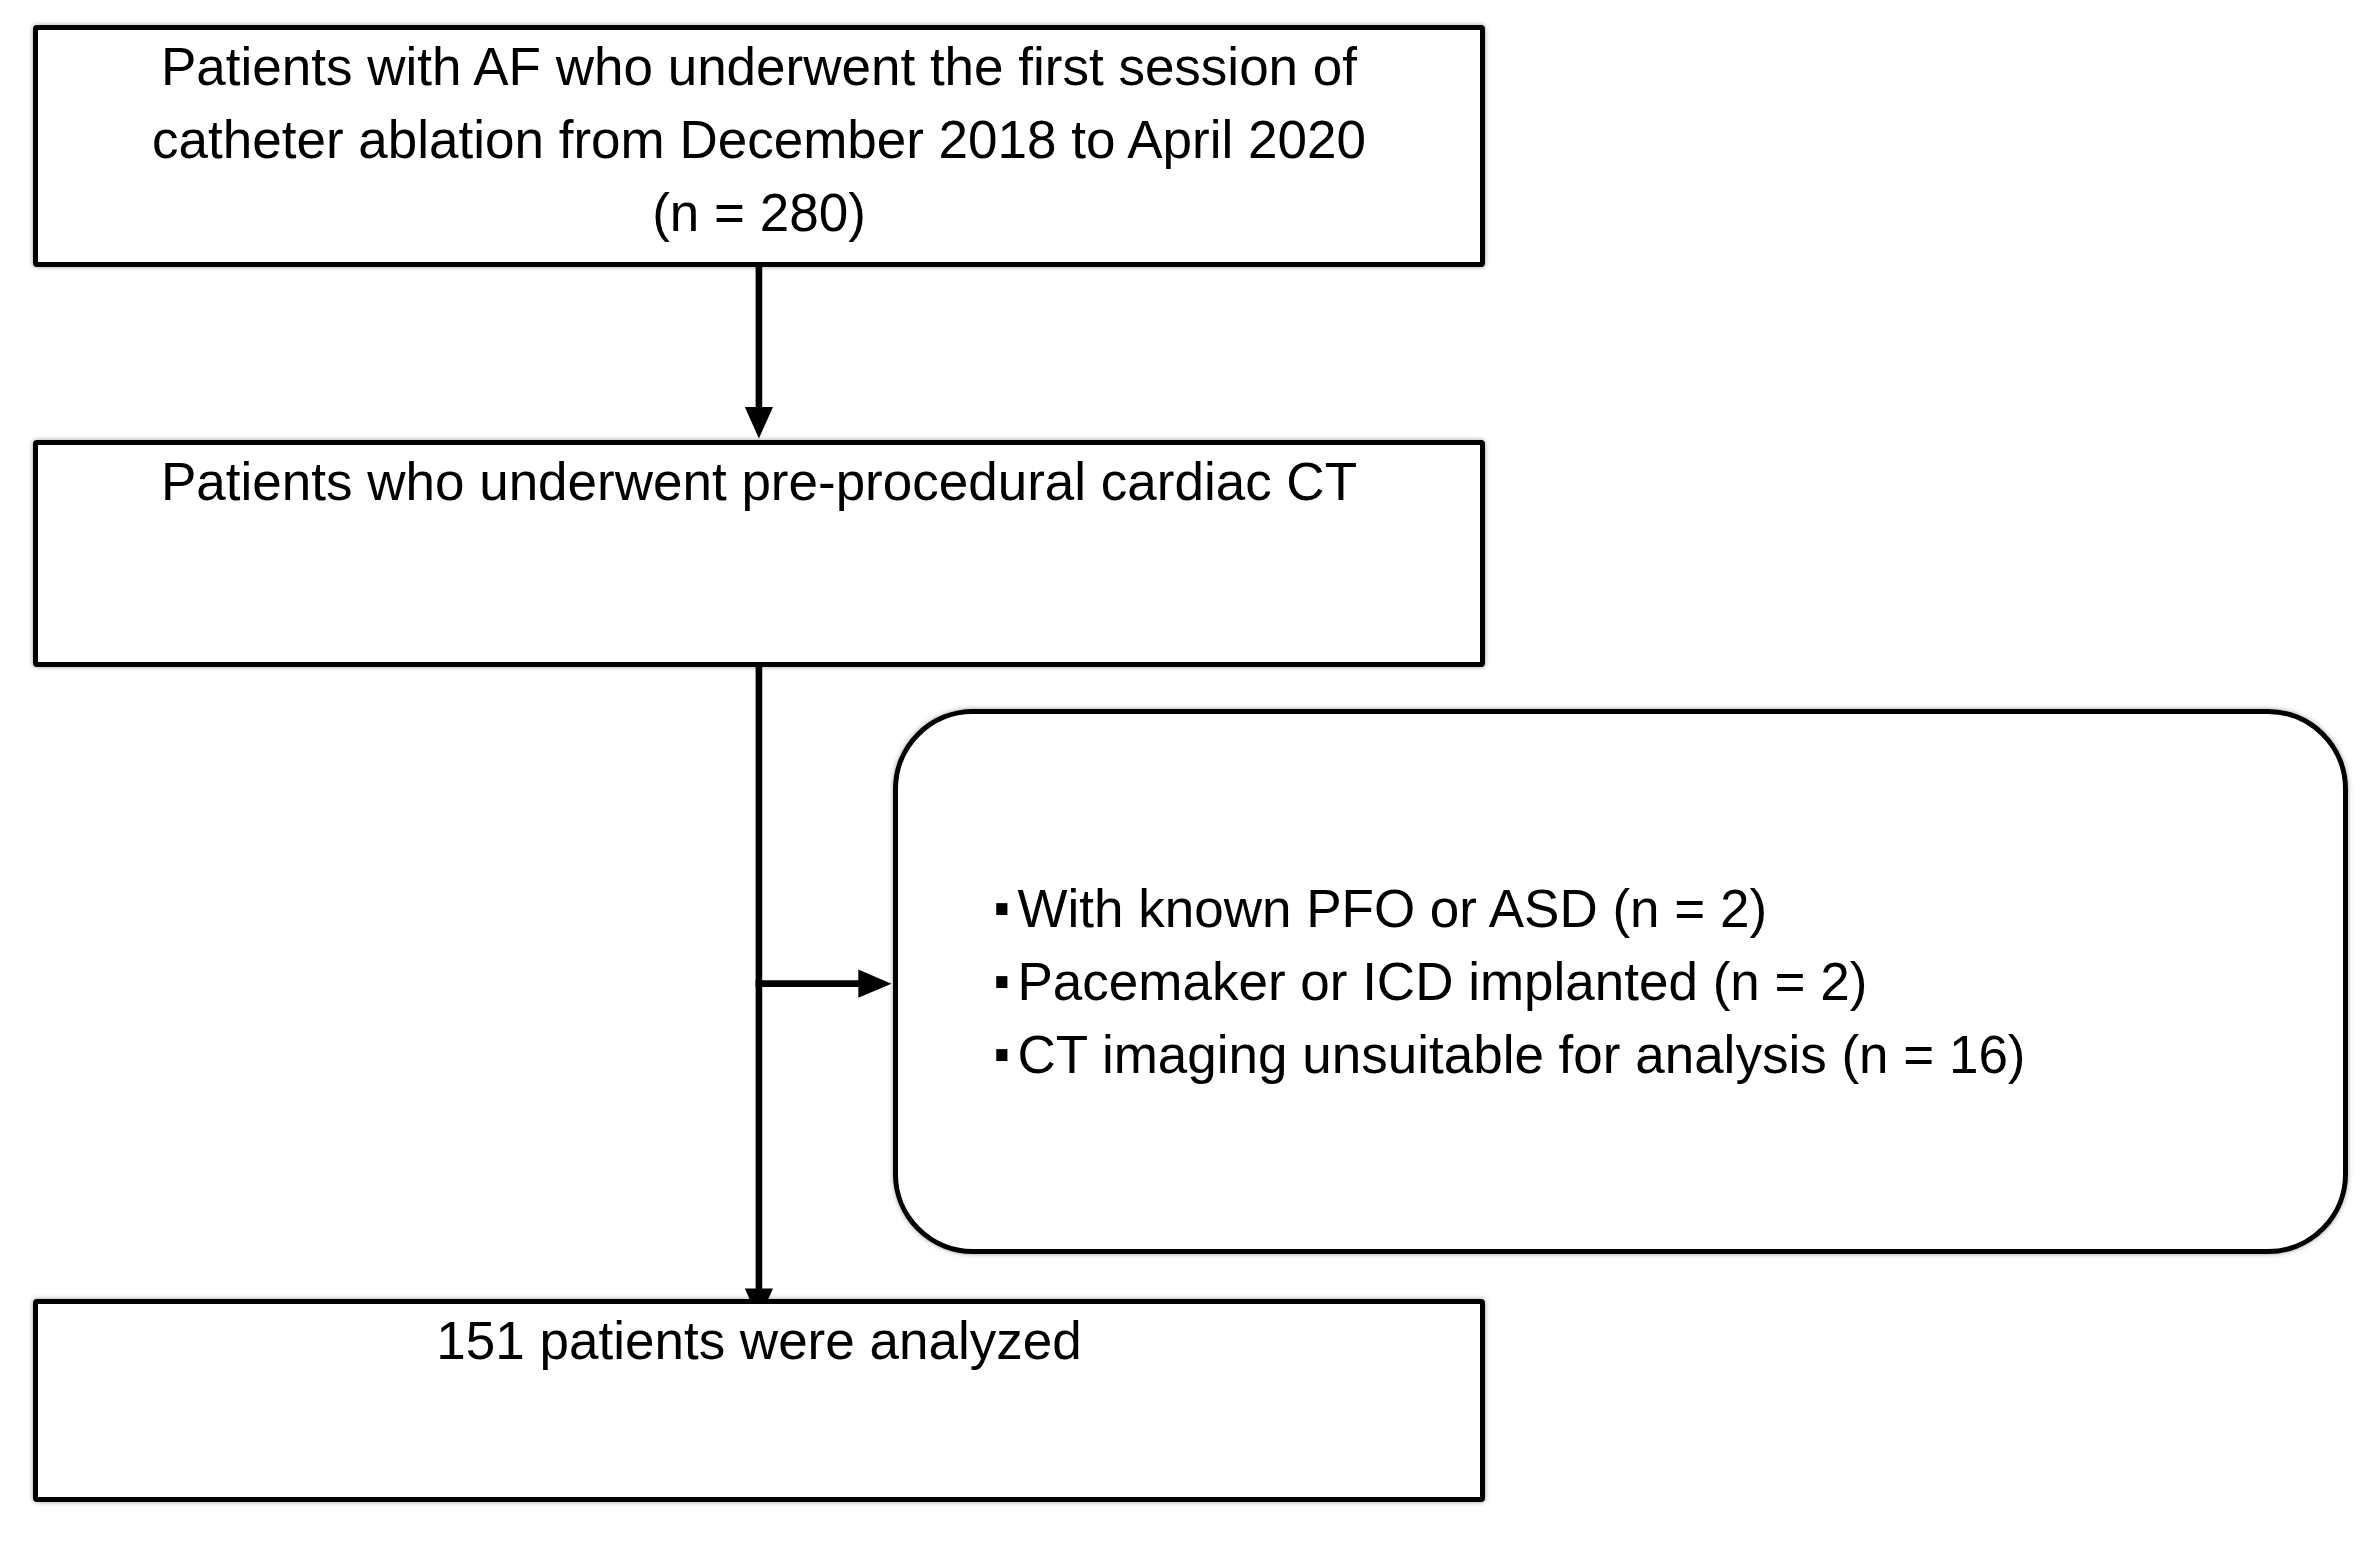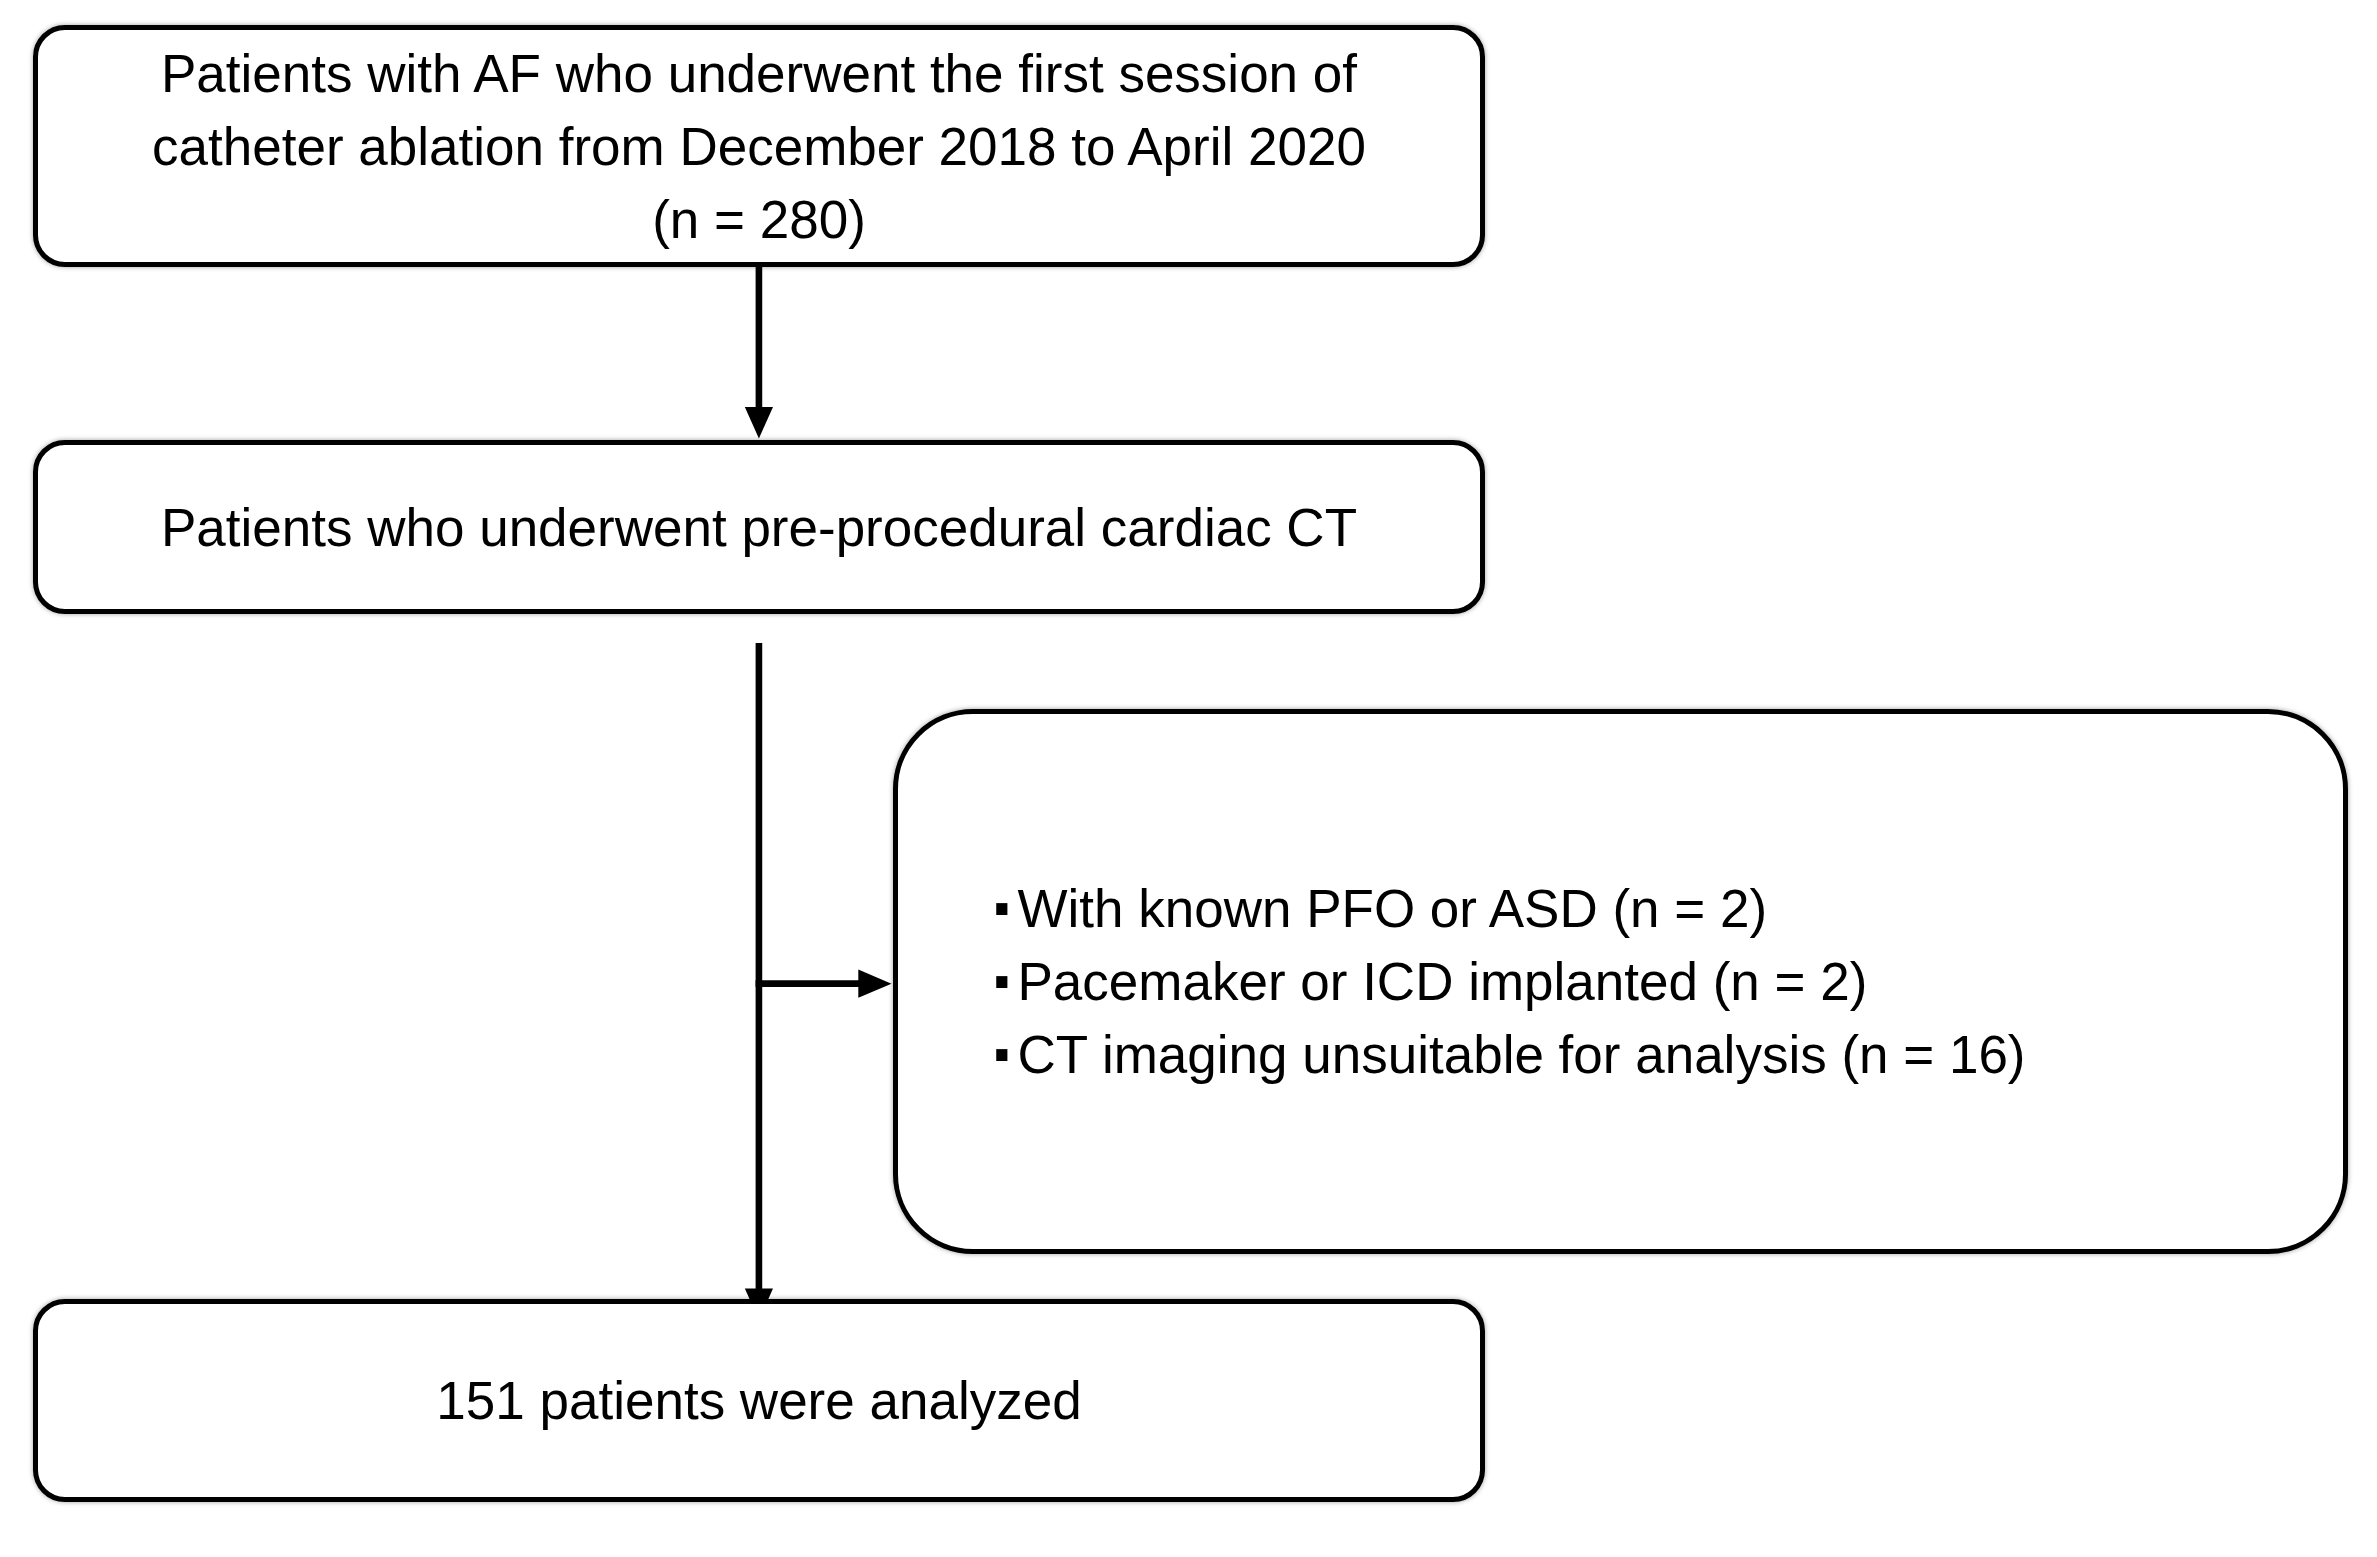--- a/index.html
+++ b/index.html
@@ -20,24 +20,23 @@
     position: absolute;
     box-sizing: border-box;
     background: #ffffff;
     border: 5.8px solid #000000;
     box-shadow: 0 0 5px rgba(0,0,0,0.38);
     font-size: 53px;
     line-height: 73px;
     font-weight: 400;
   }
   .flowbox.centered {
-    border-radius: 32px;
+    border-radius: 4px;
     display: flex;
     flex-direction: column;
-    justify-content: center;
     align-items: center;
     text-align: center;
     padding: 0 33px;
   }
   .flowbox.exclusion {
     border-radius: 80px;
     display: flex;
     flex-direction: column;
     justify-content: center;
     padding: 0 41px 0 60px;
@@ -85,21 +84,21 @@
       <polygon points="1076,1187 1036,1170 1036,1204" fill="#000000"></polygon>
     </g>
   </svg>
 
   <div class="flowbox centered" style="left:33px; top:25px; width:1452px; height:242px;">
     <div class="line">Patients with AF who underwent the first session of</div>
     <div class="line">catheter ablation from December 2018 to April 2020</div>
     <div class="line">(n = 280)</div>
   </div>
 
-  <div class="flowbox centered" style="left:33px; top:440px; width:1452px; height:174px;">
+  <div class="flowbox centered" style="left:33px; top:440px; width:1452px; height:227px;">
     <div class="line">Patients who underwent pre-procedural cardiac CT</div>
   </div>
 
   <div class="flowbox exclusion" style="left:893px; top:709px; width:1455px; height:545px;">
     <div class="excl-item line">
       <span class="bullet">·</span><span>With known PFO or ASD (n = 2)</span>
     </div>
     <div class="excl-item line">
       <span class="bullet">·</span><span>Pacemaker or ICD implanted (n = 2)</span>
     </div>

